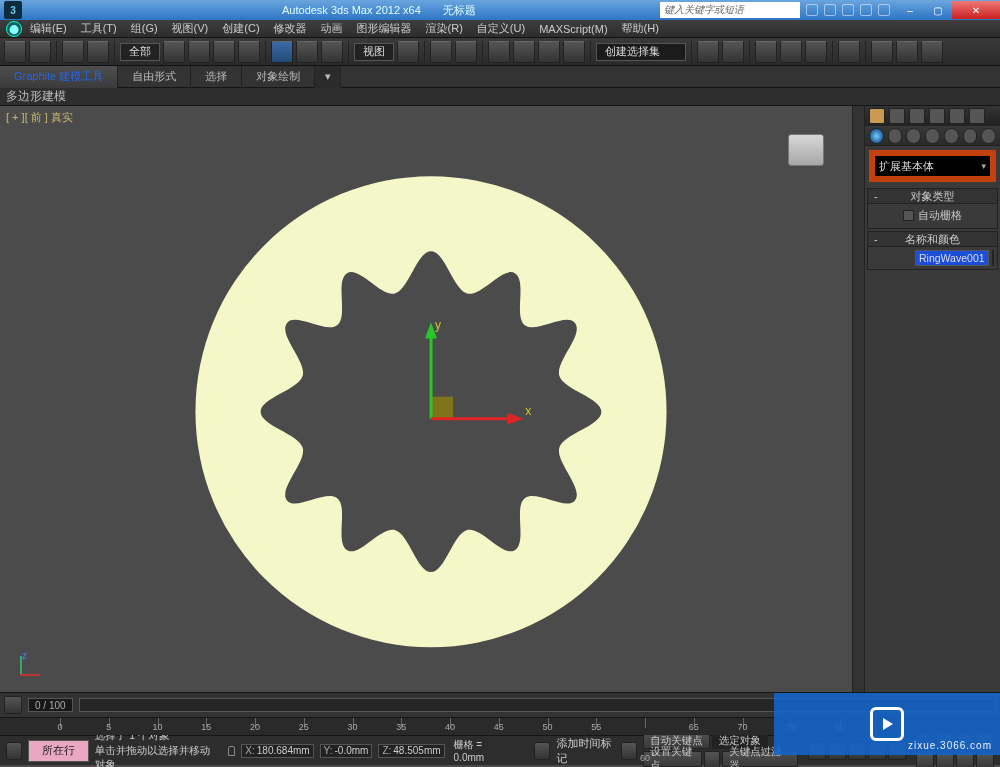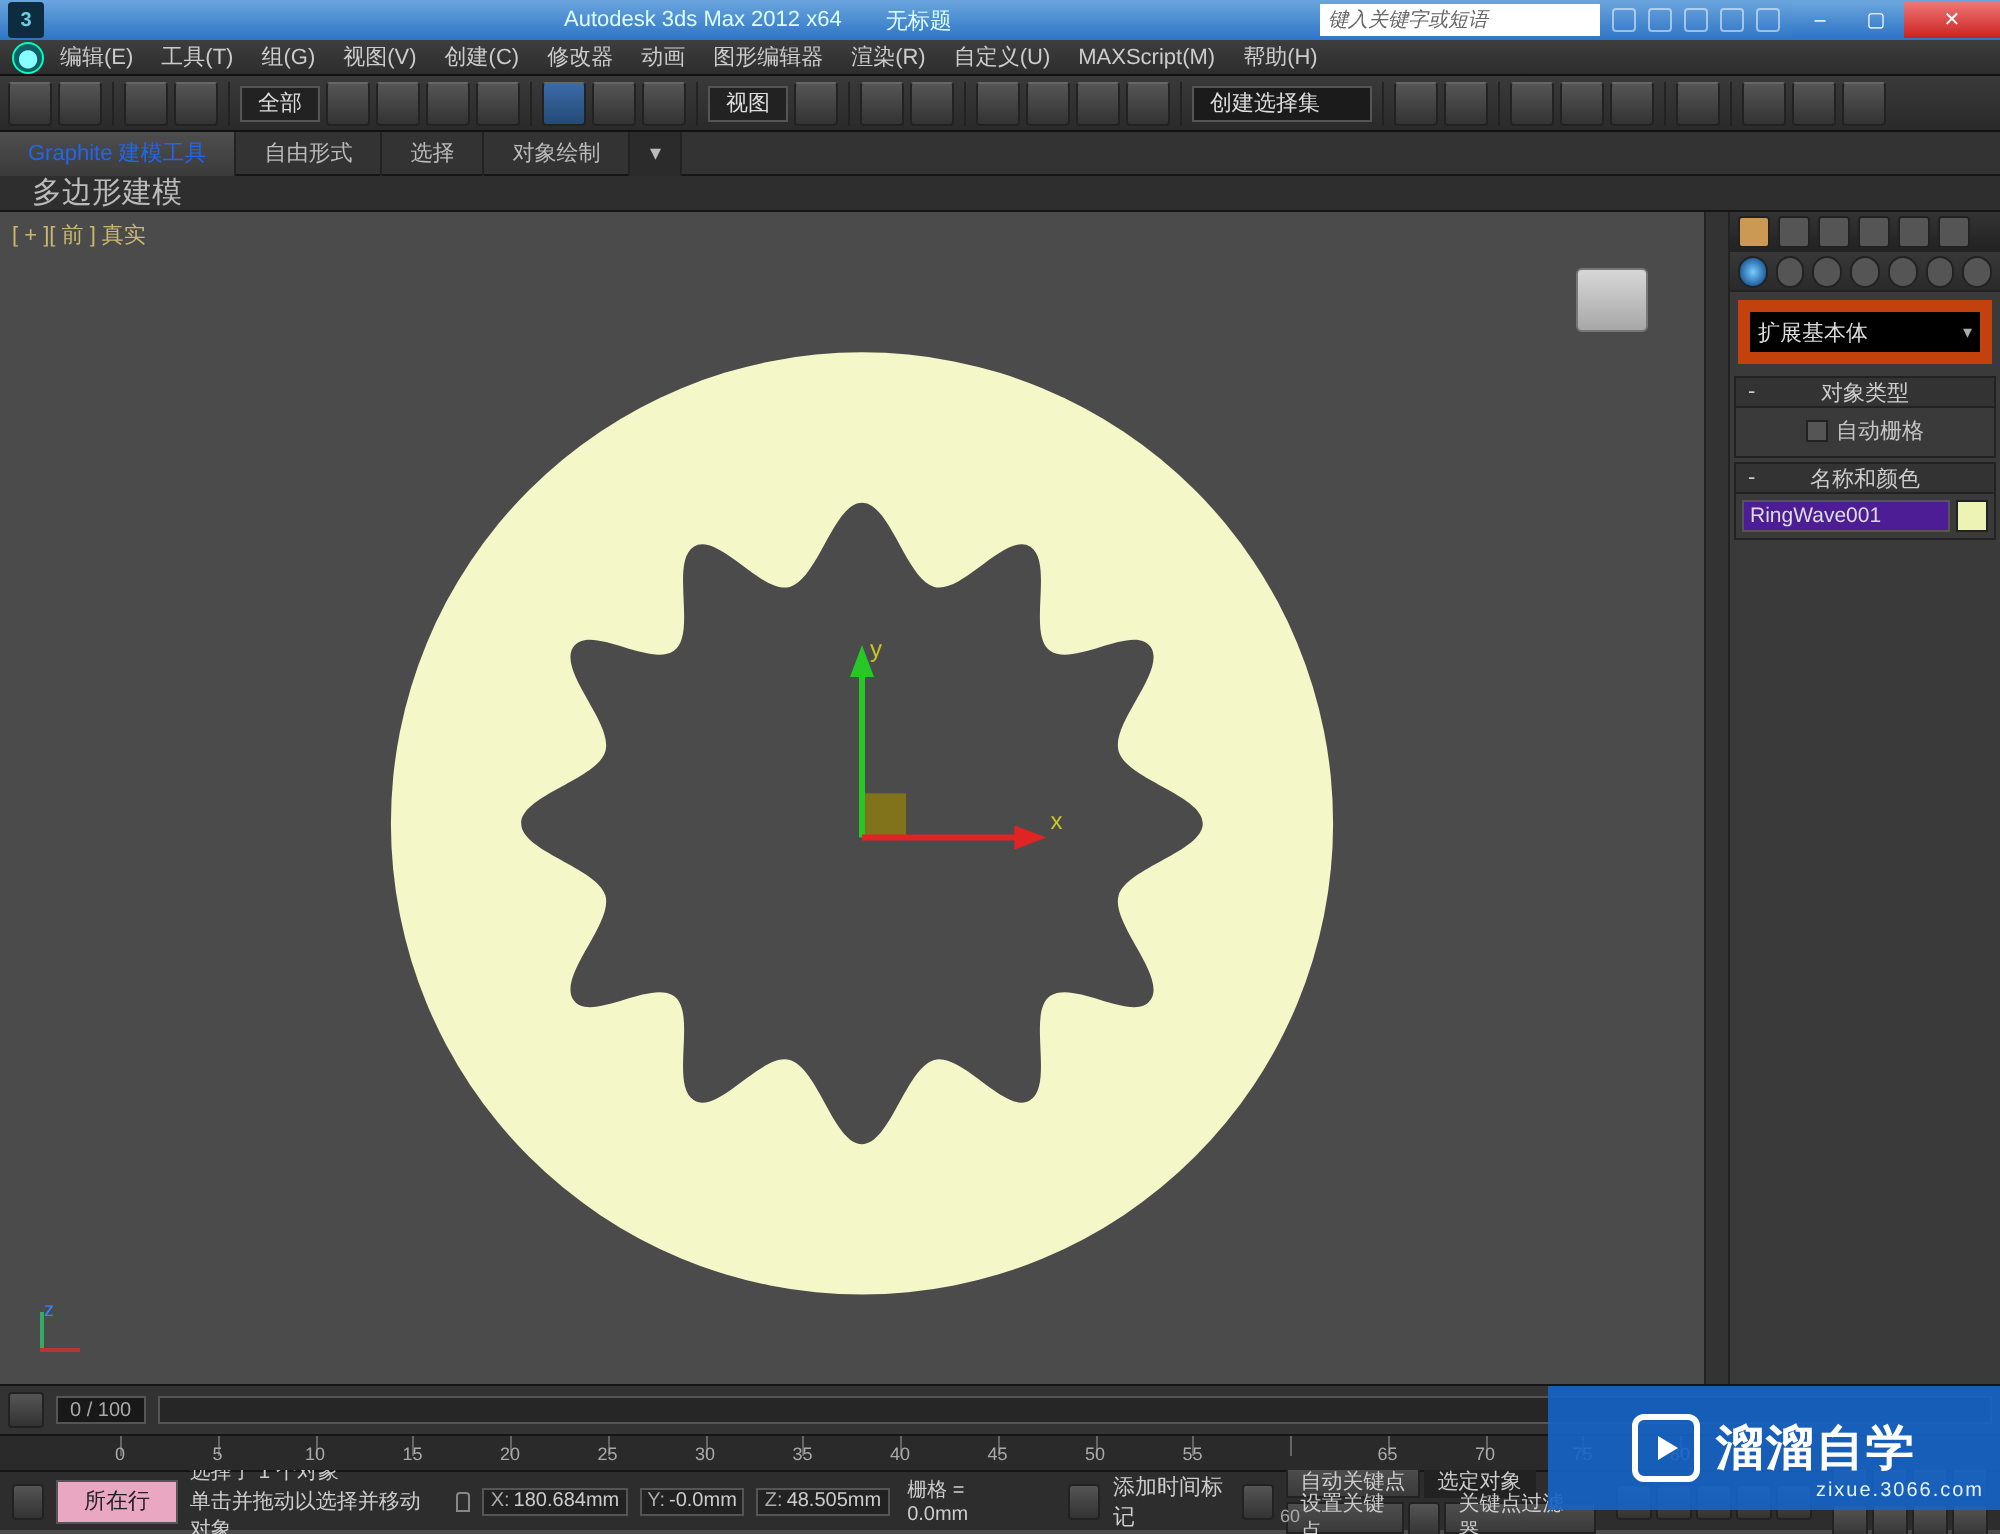--- a/index.html
+++ b/index.html
@@ -28,21 +28,21 @@
   .toolbar { height: 28px; background: linear-gradient(#3a3a3a,#2a2a2a); display:flex; align-items:center; padding:0 4px; gap:3px; border-bottom:1px solid #111;}
   .tbtn { width:22px; height:22px; background:linear-gradient(#555,#333); border:1px solid #222; border-top-color:#666; border-radius:2px;}
   .tsep { width:1px; height:22px; background:#222; margin:0 2px;}
   .tsel { height:18px; background:#222; color:#ddd; font-size:11px; padding:0 8px; display:flex; align-items:center; border:1px solid #555;}
   .toolbar .fill{flex:1;}
 
   
   .ribbonrow { height: 22px; background:#333; display:flex; align-items:center; border-bottom:1px solid #151515;}
   .ribtab { height:22px; padding:0 14px; display:flex; align-items:center; color:#bbb; border-right:1px solid #222;}
   .ribtab.active { background:linear-gradient(#4e4e4e,#3b3b3b); color:#26e; }
-  .ribcap { height:18px; background:#2e2e2e; border-bottom:1px solid #151515; color:#bbb; padding-left:16px; display:flex; align-items:center; font-size:15px;}
+  .ribcap { height:18px; background:#2e2e2e; border-bottom:1px solid #151515; color:#bbb; padding-left:6px; display:flex; align-items:center; font-size:12px;}
 
   
   .workspace { position:relative; height: 586px; display:flex; }
   .viewport { flex:1; position:relative; background:#4b4b4b; }
   .vplabel { position:absolute; top:4px; left:6px; color:#c9b870; font-size:11px;}
   .vp-right-ctl { position:absolute; top:28px; right:28px; width:36px; height:32px; background:linear-gradient(#d7d7d7,#a7a7a7); border-radius:3px; border:1px solid #777;}
   .axiscorner { position:absolute; left:20px; bottom:16px; width:24px; height:24px;}
   .axiscorner .z{position:absolute; left:2px; top:-2px; color:#38f; font-size:10px;}
   .axiscorner .line{position:absolute; background:#888;}
   
@@ -58,21 +58,21 @@
   .cmd-sel { margin:4px; height:32px; background:#000000; color:#ddd; border:6px solid #c2410c; display:flex; align-items:center; padding:0 4px; justify-content:space-between;}
   .cmd-sel::after{content:"▾"; color:#aaa; font-size:9px;}
   .rollhdr{height:16px; background:#333; border:1px solid #222; margin:2px 2px 0 2px; display:flex; align-items:center; justify-content:center; color:#ccc; font-size:11px; position:relative;}
   .rollhdr::before{content:"-"; position:absolute; left:6px;}
   .rollbody{margin:0 2px; padding:3px; border:1px solid #222; border-top:none; background:#3a3a3a;}
   .autogrid-row{height:16px; display:flex; align-items:center; justify-content:center; gap:4px; margin-bottom:2px;}
   .checkbox{width:11px; height:11px; background:#555; border:1px solid #222;}
   .btngrid{display:grid; grid-template-columns:1fr 1fr; gap:2px;}
   .pbtn{height:15px; background:linear-gradient(#4d4d4d,#3a3a3a); border:1px solid #222; display:flex; align-items:center; justify-content:center; color:#ddd; font-size:10.5px;}
   .namecolor{display:flex; gap:3px; align-items:center;}
-  .nameinput{flex:1; height:16px; background:#4c1d95; border:1px solid #555; color:#ddd; padding:0 3px; display:flex; align-items:center; font-size:10.5px;}
+  .nameinput{flex:1; height:16px; background:#1d4ed8; border:1px solid #555; color:#ddd; padding:0 3px; display:flex; align-items:center; font-size:10.5px;margin-left:44px;}
   .swatch{width:16px; height:16px; background:#edf3b4; border:1px solid #222;}
 
   
   .vscroll{width:12px; background:#333; border-left:1px solid #222;}
 
   
   .timeline{height:24px; background:#333; border-top:1px solid #151515; display:flex; align-items:center; padding:12px 4px; gap:6px;}
   .timebox{height:14px; background:#181818; color:#aaa; font-size:10px; padding:0 6px; display:flex; align-items:center; border:1px solid #555;}
   .tlbtn{width:18px; height:18px; background:linear-gradient(#555,#333); border:1px solid #222; border-radius:2px;}
   .ruler{height:18px; background:#2a2a2a; border-top:1px solid #151515; position:relative;}
@@ -356,15 +356,14 @@
     <div class="sicon"></div>
   </div>
 </div>
 
 <div class="watermark">
   <div class="logo">
     <svg width="18" height="18" viewBox="0 0 18 18">
         <polygon points="5,3 15,9 5,15" fill="#fff"></polygon>
       </svg>
   </div>
-  <div class="ptxt">溜溜自学</div>
   <div class="sub">zixue.3066.com</div>
 </div>
 
 </body></html>

